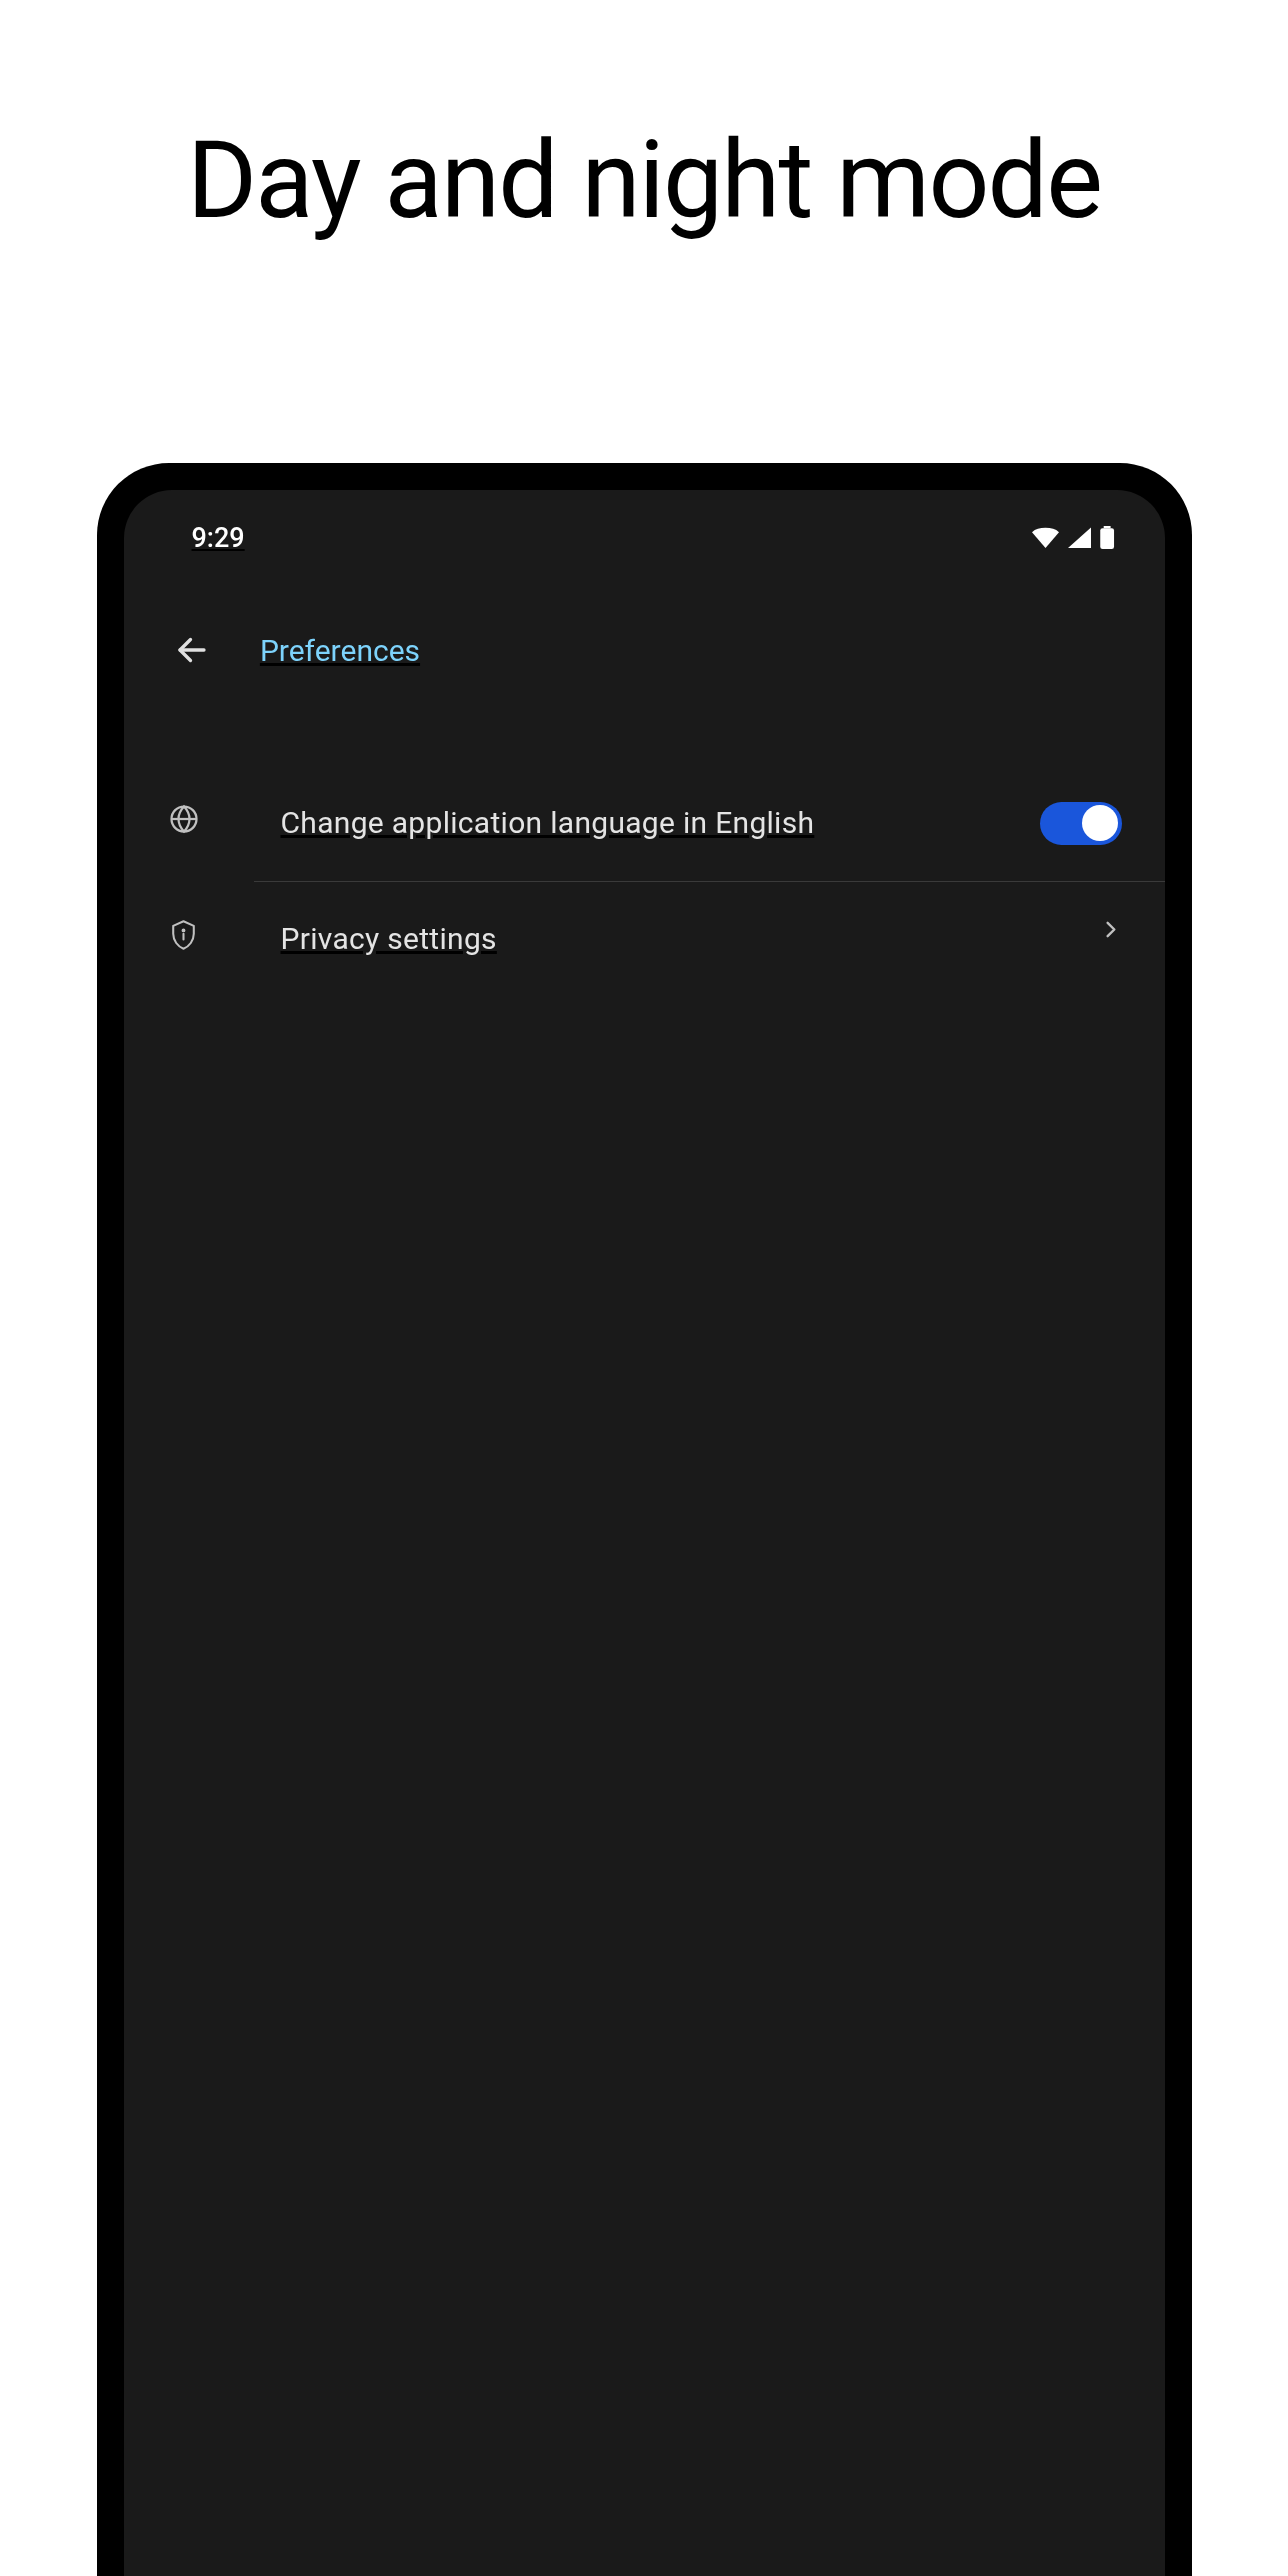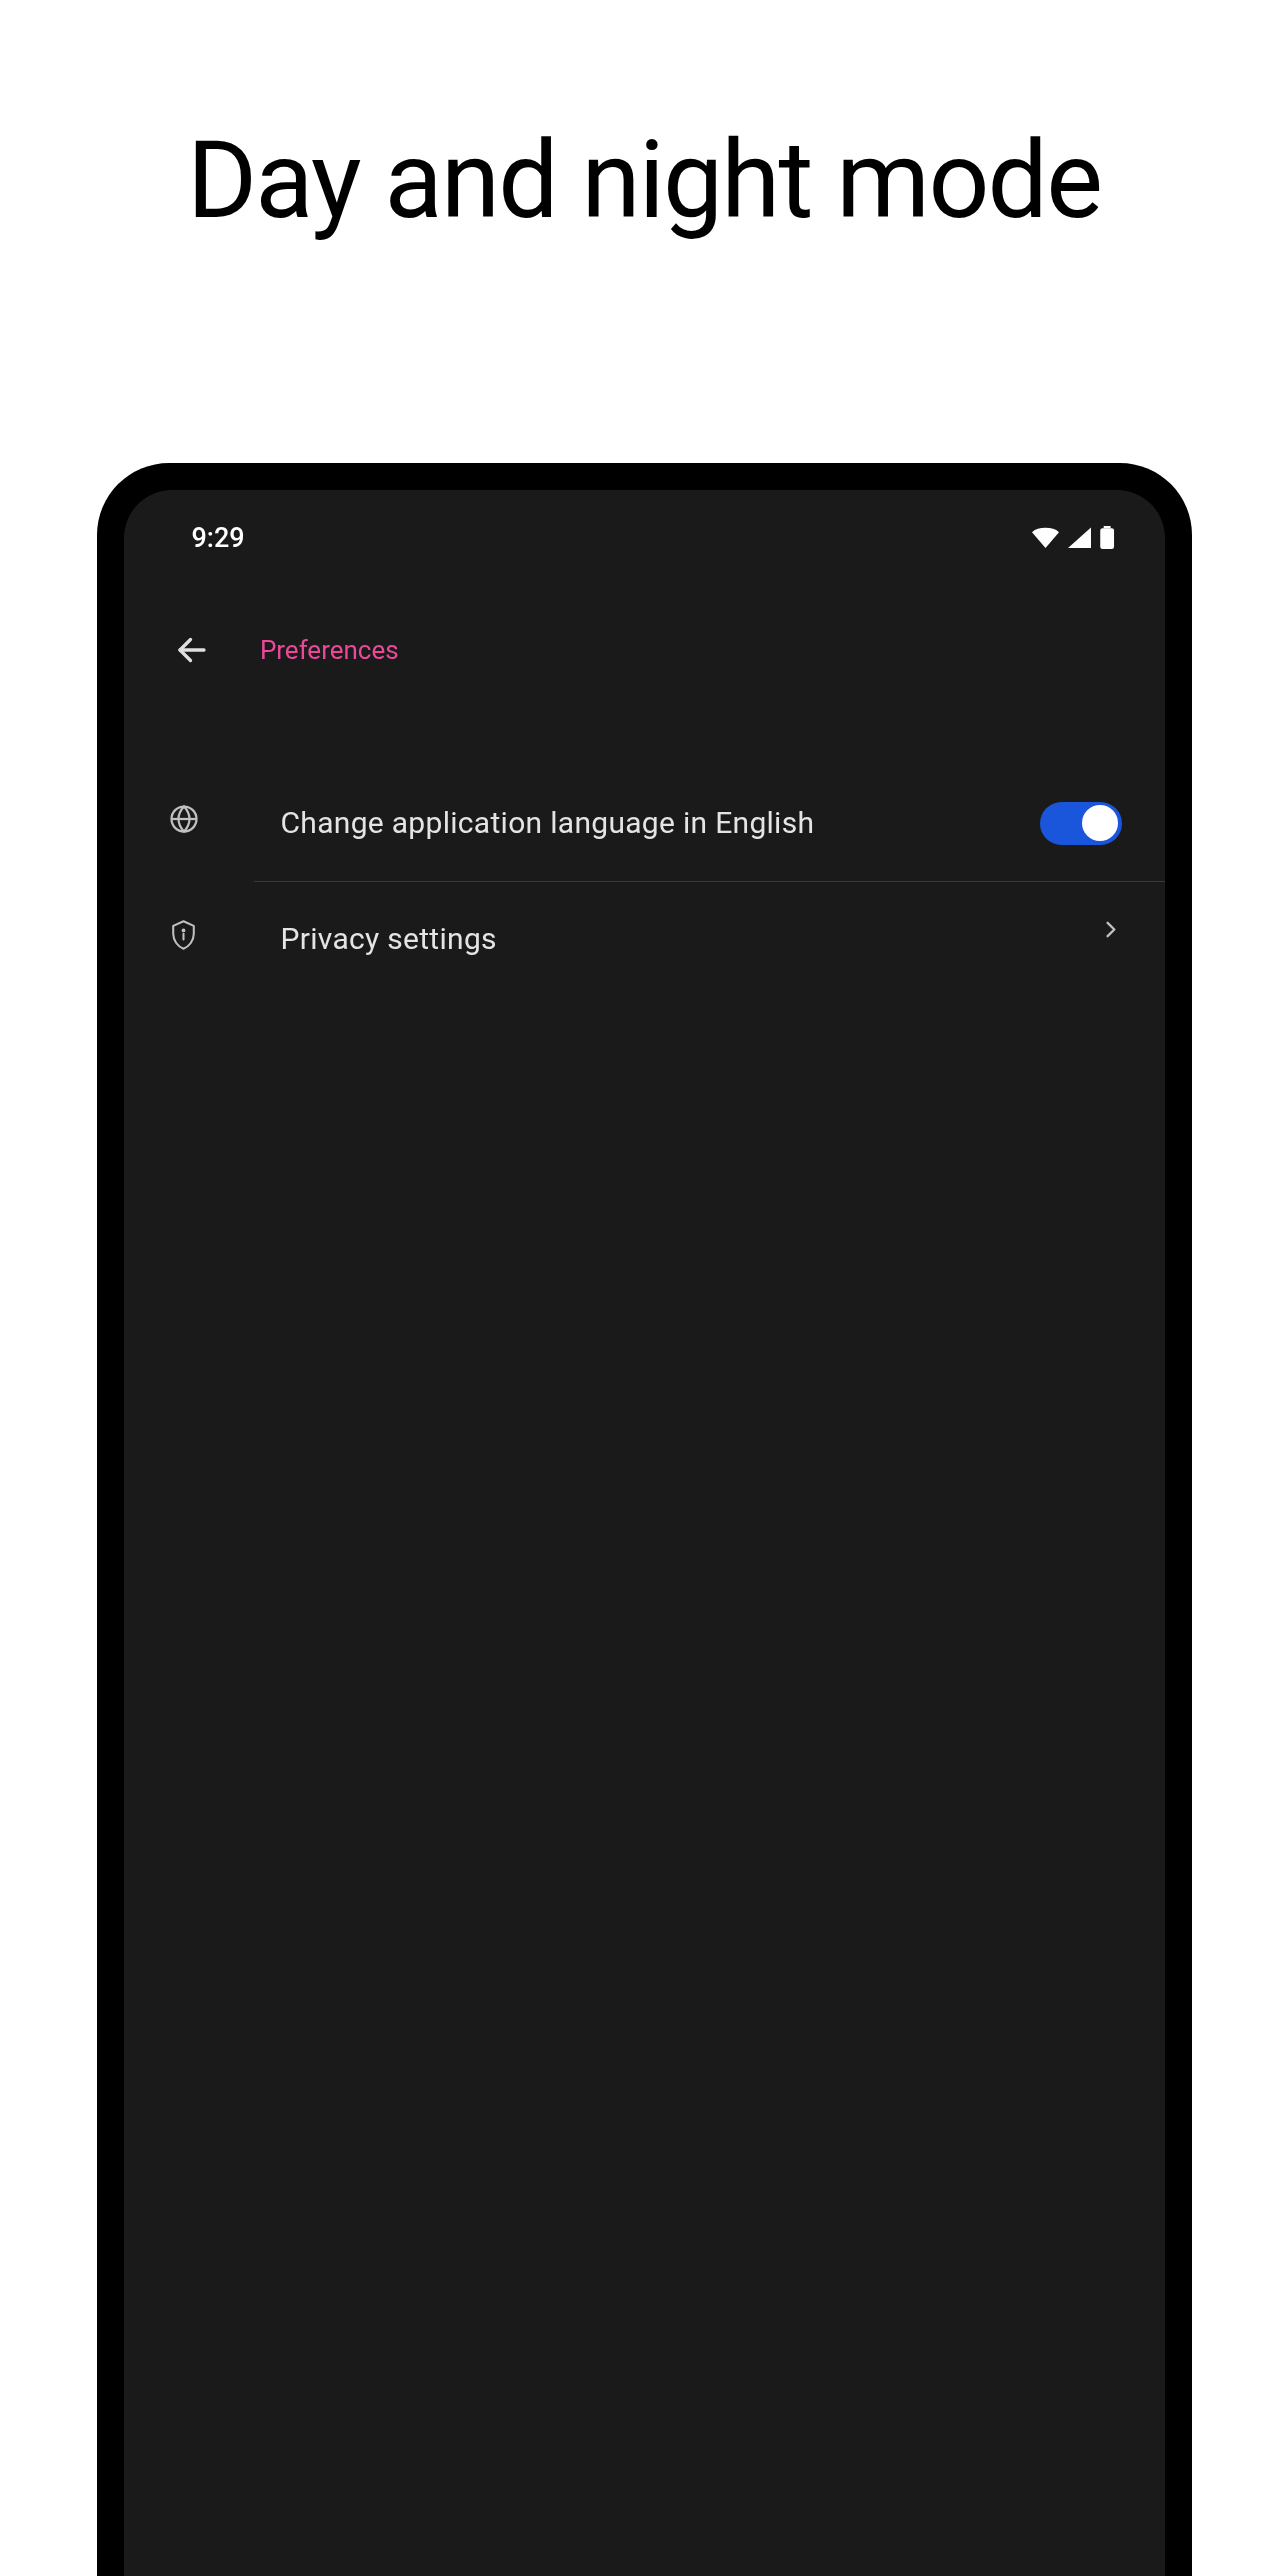--- a/index.html
+++ b/index.html
@@ -26,20 +26,21 @@
       letter-spacing: -1.8px;
     }
     .phone-frame {
       margin-top: 215px;
       width: 1095px;
       background: #000;
       border-radius: 72px 72px 0 0;
       padding: 27px 27px 0 27px;
       overflow: hidden;
       flex: 1;
+      text-decoration: underline;
     }
     .phone-screen {
       width: 100%;
       height: 100%;
       background: #1a1a1a;
       border-radius: 48px 48px 0 0;
       color: #e6e6e6;
       display: flex;
       flex-direction: column;
     }
@@ -69,23 +70,23 @@
     .back-btn {
       background: none;
       border: none;
       padding: 7.2px;
       cursor: pointer;
     }
     .back-btn svg {
       display: block;
     }
     .app-bar-title {
-      font-size: 26px;
+      font-size: 30px;
       font-weight: 400;
-      color: #ec4899;
+      color: #7dd3fc;
     }
     .settings-list {
       padding-top: 54px;
     }
     .settings-item {
       display: flex;
       padding: 36px 43px;
       gap: 80px;
     }
     .settings-icon {

